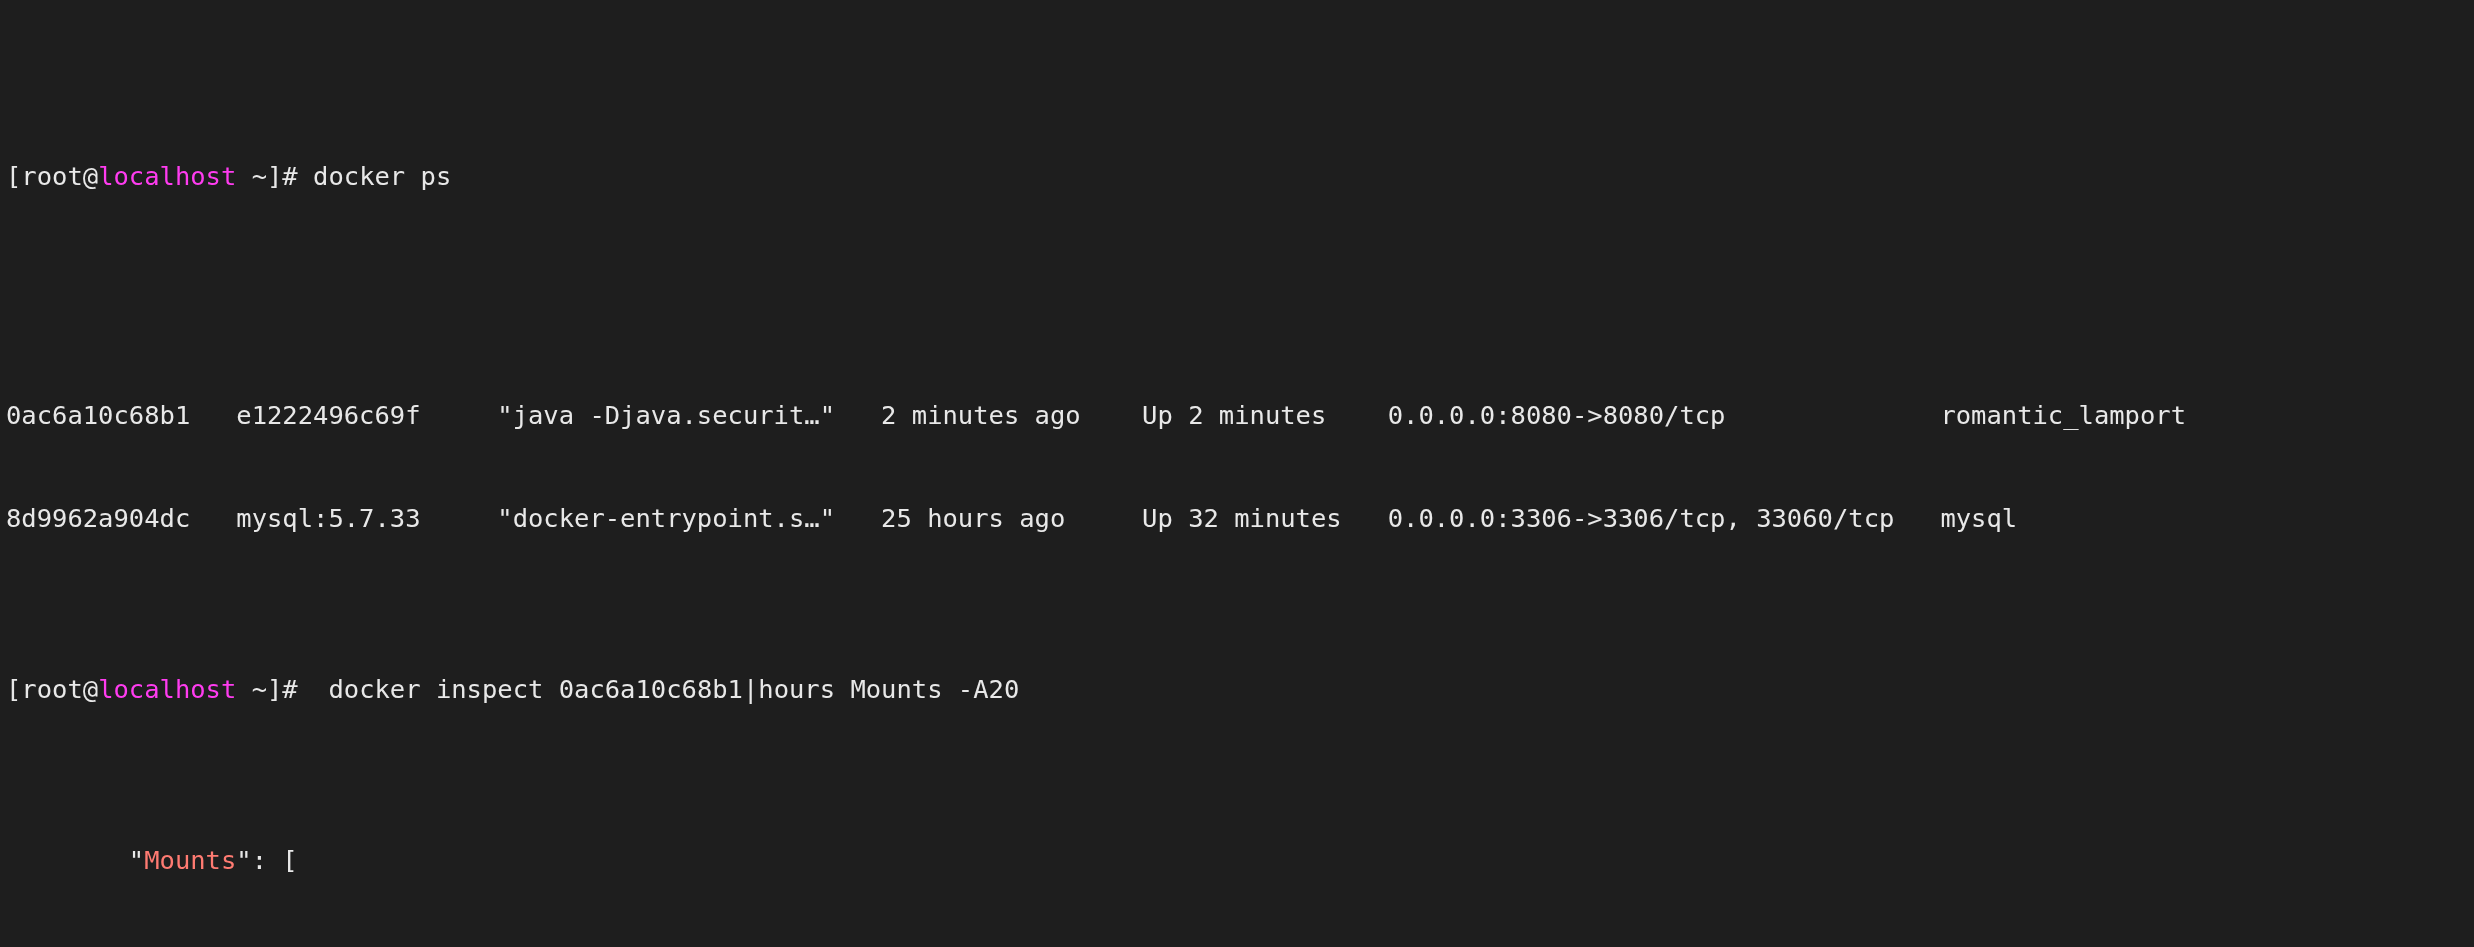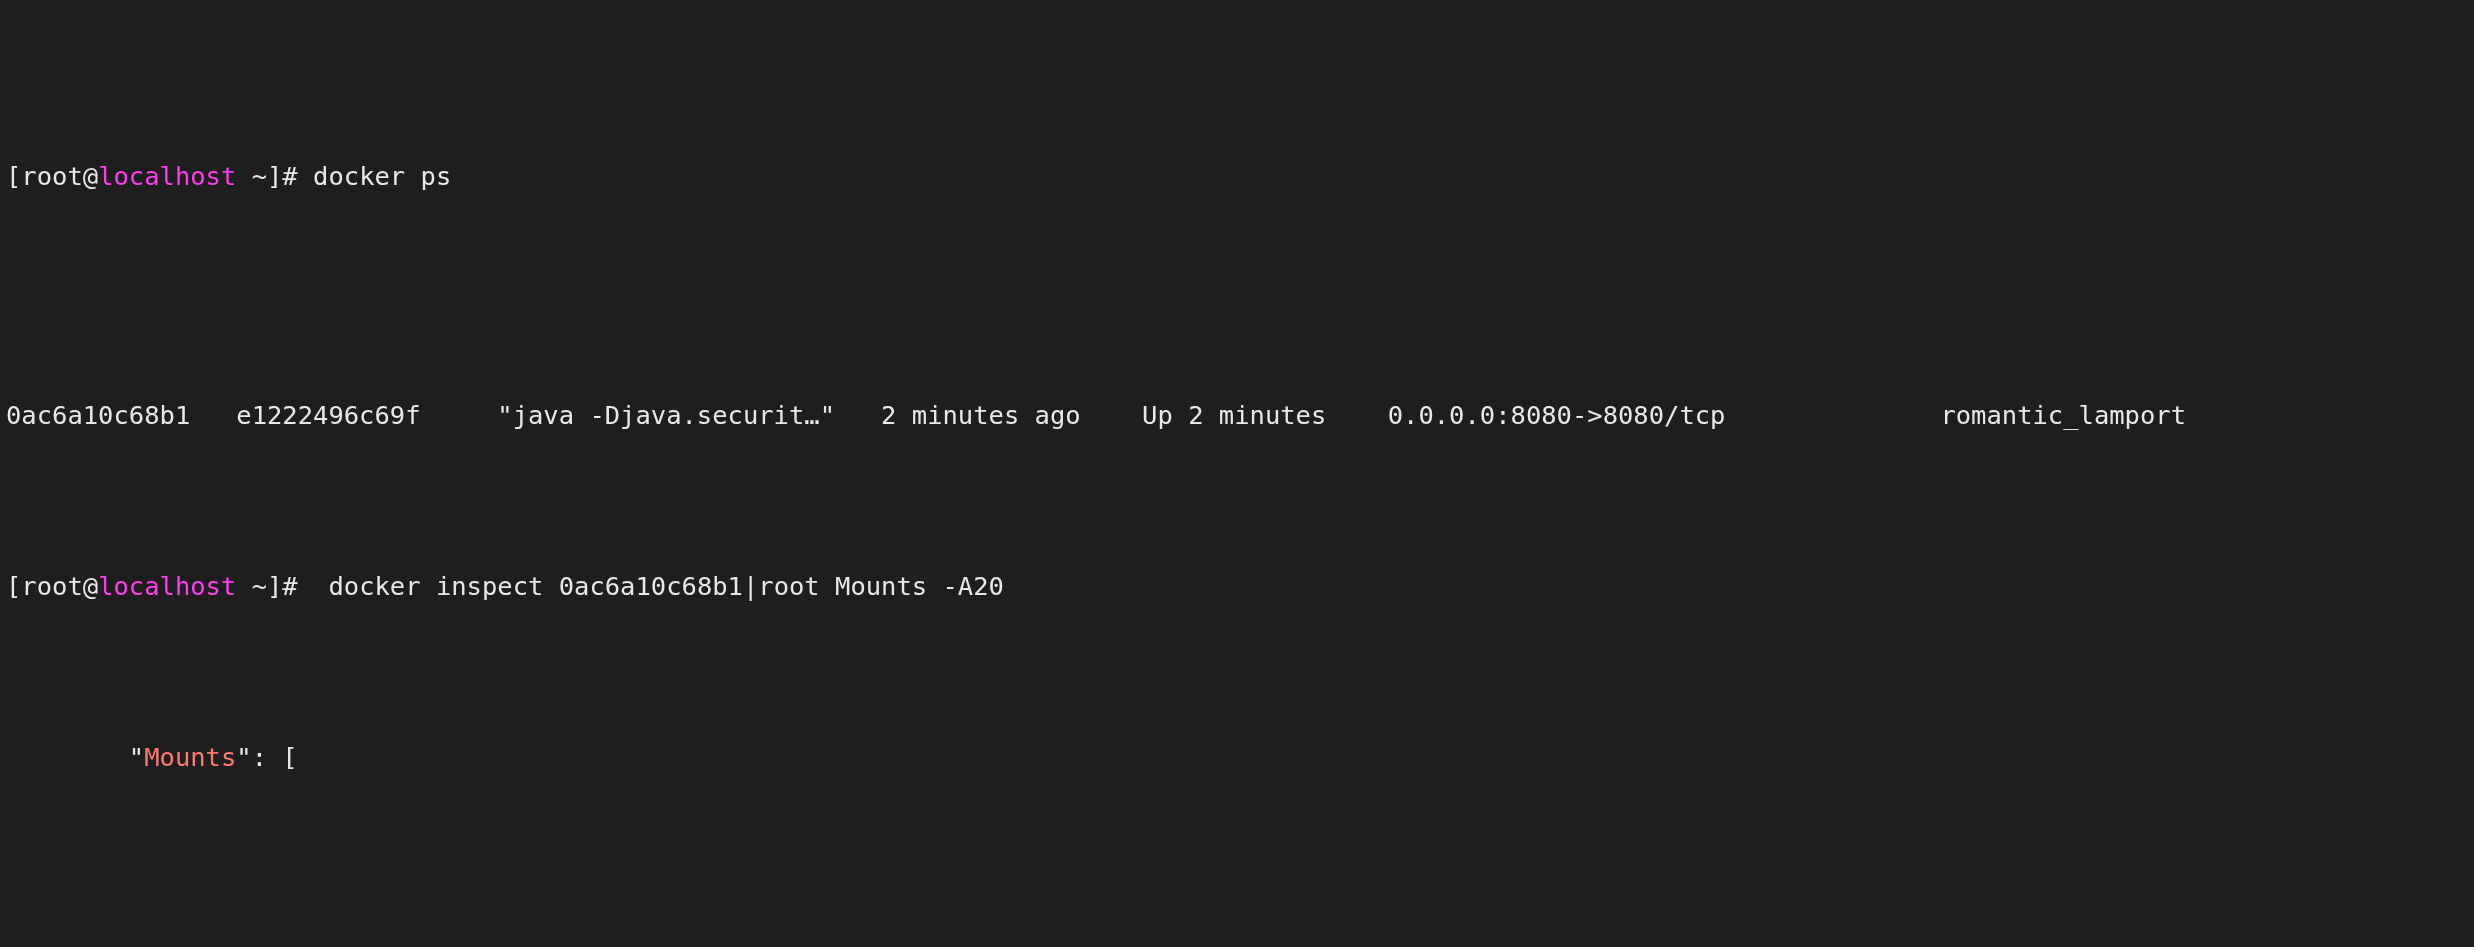--- a/index.html
+++ b/index.html
@@ -41,23 +41,24 @@
 
 <div id="terminal">
 
   
   <div class="line"><span class="u-white">[</span><span class="u-white">root</span><span class="u-white">@</span><span class="u-magenta">localhost</span><span class="u-white"> ~]# </span><span class="u-white">docker ps</span></div>
 
   
 
   
   <div class="line">0ac6a10c68b1   e1222496c69f     "java -Djava.securit…"   2 minutes ago    Up 2 minutes    0.0.0.0:8080-&gt;8080/tcp              romantic_lamport</div>
+  <div class="line">8d9962a904dc   mysql:5.7.33     "docker-entrypoint.s…"   25 hours ago     Up 32 minutes   0.0.0.0:3306-&gt;3306/tcp, 33060/tcp   mysql</div>
 
   
-  <div class="line"><span class="u-white">[</span><span class="u-white">root</span><span class="u-white">@</span><span class="u-magenta">localhost</span><span class="u-white"> ~]# </span><span class="u-white"> docker inspect 0ac6a10c68b1|root Mounts -A20</span></div>
+  <div class="line"><span class="u-white">[</span><span class="u-white">root</span><span class="u-white">@</span><span class="u-magenta">localhost</span><span class="u-white"> ~]# </span><span class="u-white"> docker inspect 0ac6a10c68b1|hours Mounts -A20</span></div>
 
   
   <div class="line"><span class="u-white">        "</span><span class="u-salmon">Mounts</span><span class="u-white">": [</span></div>
 
   
   
   
   
   
   

